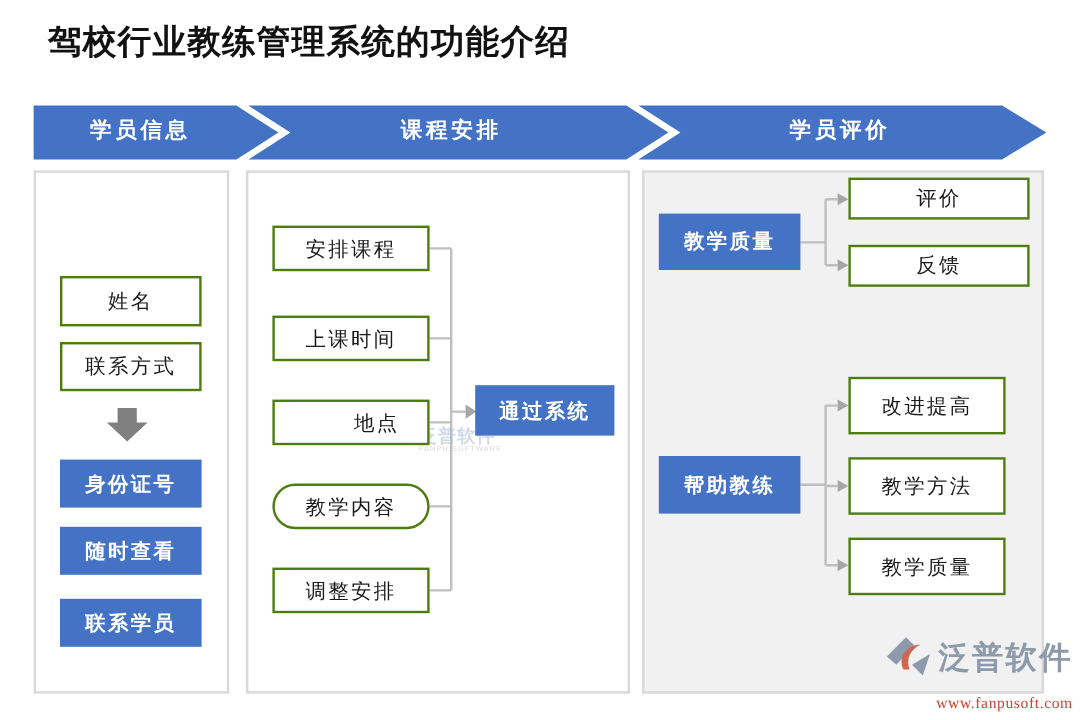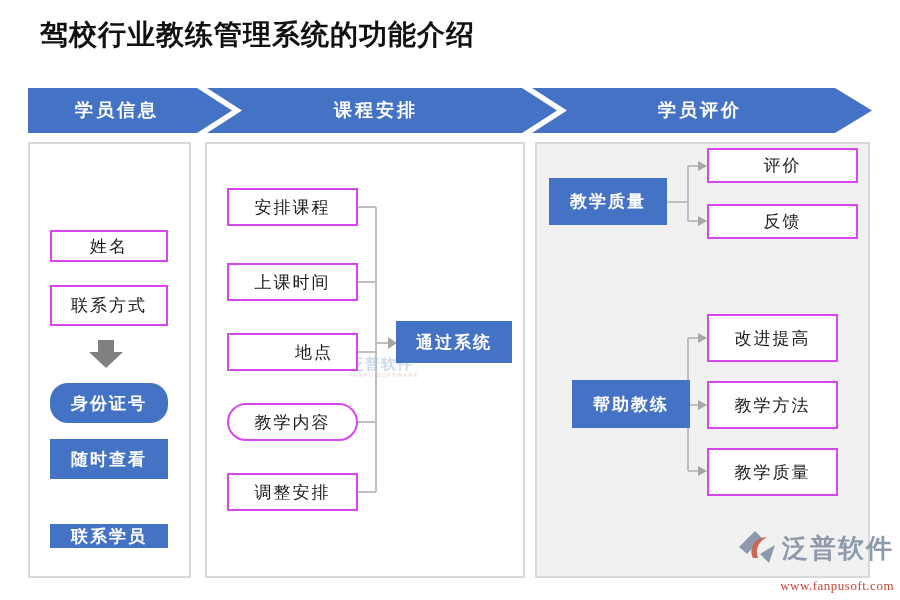--- a/index.html
+++ b/index.html
@@ -8,28 +8,28 @@
     font-family:"Liberation Serif","DejaVu Serif",serif;
   }
   .abs{position:absolute;}
   #page-title{
     left:0;top:16px;width:900px;
     font-size:28px;font-weight:bold;color:#111111;letter-spacing:1px;
     font-family:"Liberation Serif","DejaVu Serif",serif;z-index:3;padding-left:40px;
   }
   .hdr-label{
     top:88px;height:33px;line-height:45px;text-align:center;color:#ffffff;
-    font-family:Liberation Serif, serif;
+    font-family:Liberation Mono, monospace;
     font-size:18px;font-weight:bold;letter-spacing:3px;z-index:3;
   }
   .panel{border:2px solid #D9D9D9;background:#ffffff;z-index:1;box-sizing:border-box;}
   .panel.gray{background:#F1F1F2;}
   svg.overlay{left:0;top:0;z-index:2;pointer-events:none;}
   .wbox{
-    background:#ffffff;border:2px solid #d946ef;box-sizing:border-box;z-index:3;
+    background:#ffffff;border:2px solid #4d7c0f;box-sizing:border-box;z-index:3;
     display:flex;align-items:center;justify-content:center;
     font-size:17px;color:#1a1a1a;letter-spacing:2px;
     font-family:"Liberation Serif","DejaVu Serif",serif;
   }
   .bbox{
     background:#4472C4;box-sizing:border-box;z-index:3;
     display:flex;align-items:center;justify-content:center;
     font-size:17px;color:#ffffff;font-weight:bold;letter-spacing:2px;
     font-family:"Liberation Sans","DejaVu Sans",sans-serif;
   }
@@ -84,38 +84,38 @@
     <path d="M666 404 H688 M688 338 V471 M688 338 H698 M688 405 H698 M688 471 H698" stroke="#BFBFBF" stroke-width="2" fill="none"></path>
     <polygon points="698,333 707,338 698,343" fill="#A6A6A6"></polygon>
     <polygon points="698,400 707,405 698,410" fill="#A6A6A6"></polygon>
     <polygon points="698,466 707,471 698,476" fill="#A6A6A6"></polygon>
   </svg>
 
   <div class="abs hdr-label" style="left:28px;width:178px;">学员信息</div>
   <div class="abs hdr-label" style="left:230px;width:292px;">课程安排</div>
   <div class="abs hdr-label" style="left:555px;width:290px;">学员评价</div>
 
-  <div class="abs wbox" style="left:50px;top:230px;width:118px;height:32px;font-family:Liberation Serif, serif;">姓名</div>
+  <div class="abs wbox" style="left:50px;top:230px;width:118px;height:42px;font-family:Liberation Serif, serif;">姓名</div>
   <div class="abs wbox" style="left:50px;top:285px;width:118px;height:41px;">联系方式</div>
-  <div class="abs bbox" style="left:50px;top:383px;width:118px;height:40px;border-radius:18px;">身份证号</div>
+  <div class="abs bbox" style="left:50px;top:383px;width:118px;height:40px;">身份证号</div>
   <div class="abs bbox" style="left:50px;top:439px;width:118px;height:40px;">随时查看</div>
-  <div class="abs bbox" style="left:50px;top:524px;width:118px;height:24px;">联系学员</div>
+  <div class="abs bbox" style="left:50px;top:499px;width:118px;height:40px;">联系学员</div>
 
   <div class="abs wbox" style="left:227px;top:188px;width:131px;height:38px;">安排课程</div>
   <div class="abs wbox" style="left:227px;top:263px;width:131px;height:38px;">上课时间</div>
   <div class="abs wbox" style="left:227px;top:333px;width:131px;height:38px;padding-left:43px;">地点</div>
   <div class="abs wbox" style="left:227px;top:403px;width:131px;height:38px;border-radius:19px;">教学内容</div>
   <div class="abs wbox" style="left:227px;top:473px;width:131px;height:38px;">调整安排</div>
   <div class="abs bbox" style="left:396px;top:321px;width:116px;height:42px;">通过系统</div>
 
   <div class="abs bbox" style="left:549px;top:178px;width:118px;height:47px;">教学质量</div>
   <div class="abs wbox" style="left:707px;top:148px;width:151px;height:35px;">评价</div>
   <div class="abs wbox" style="left:707px;top:204px;width:151px;height:35px;">反馈</div>
 
-  <div class="abs bbox" style="left:572px;top:380px;width:118px;height:48px;">帮助教练</div>
+  <div class="abs bbox" style="left:549px;top:380px;width:118px;height:48px;">帮助教练</div>
   <div class="abs wbox" style="left:707px;top:314px;width:131px;height:48px;">改进提高</div>
   <div class="abs wbox" style="left:707px;top:381px;width:131px;height:48px;">教学方法</div>
   <div class="abs wbox" style="left:707px;top:448px;width:131px;height:48px;">教学质量</div>
 
   <div id="watermark" class="abs">
     <svg width="20" height="18" viewBox="0 0 40 36">
       <polygon points="0,16 15,1 21,7 8,22" fill="#A9BCD6"></polygon>
       <path d="M14,26 C10,18 16,8 26,8 C18,12 16,18 18,26 Z" fill="#D79A8C"></path>
       <polygon points="20,22 33,14 28,30" fill="#A9BCD6"></polygon>
     </svg>

